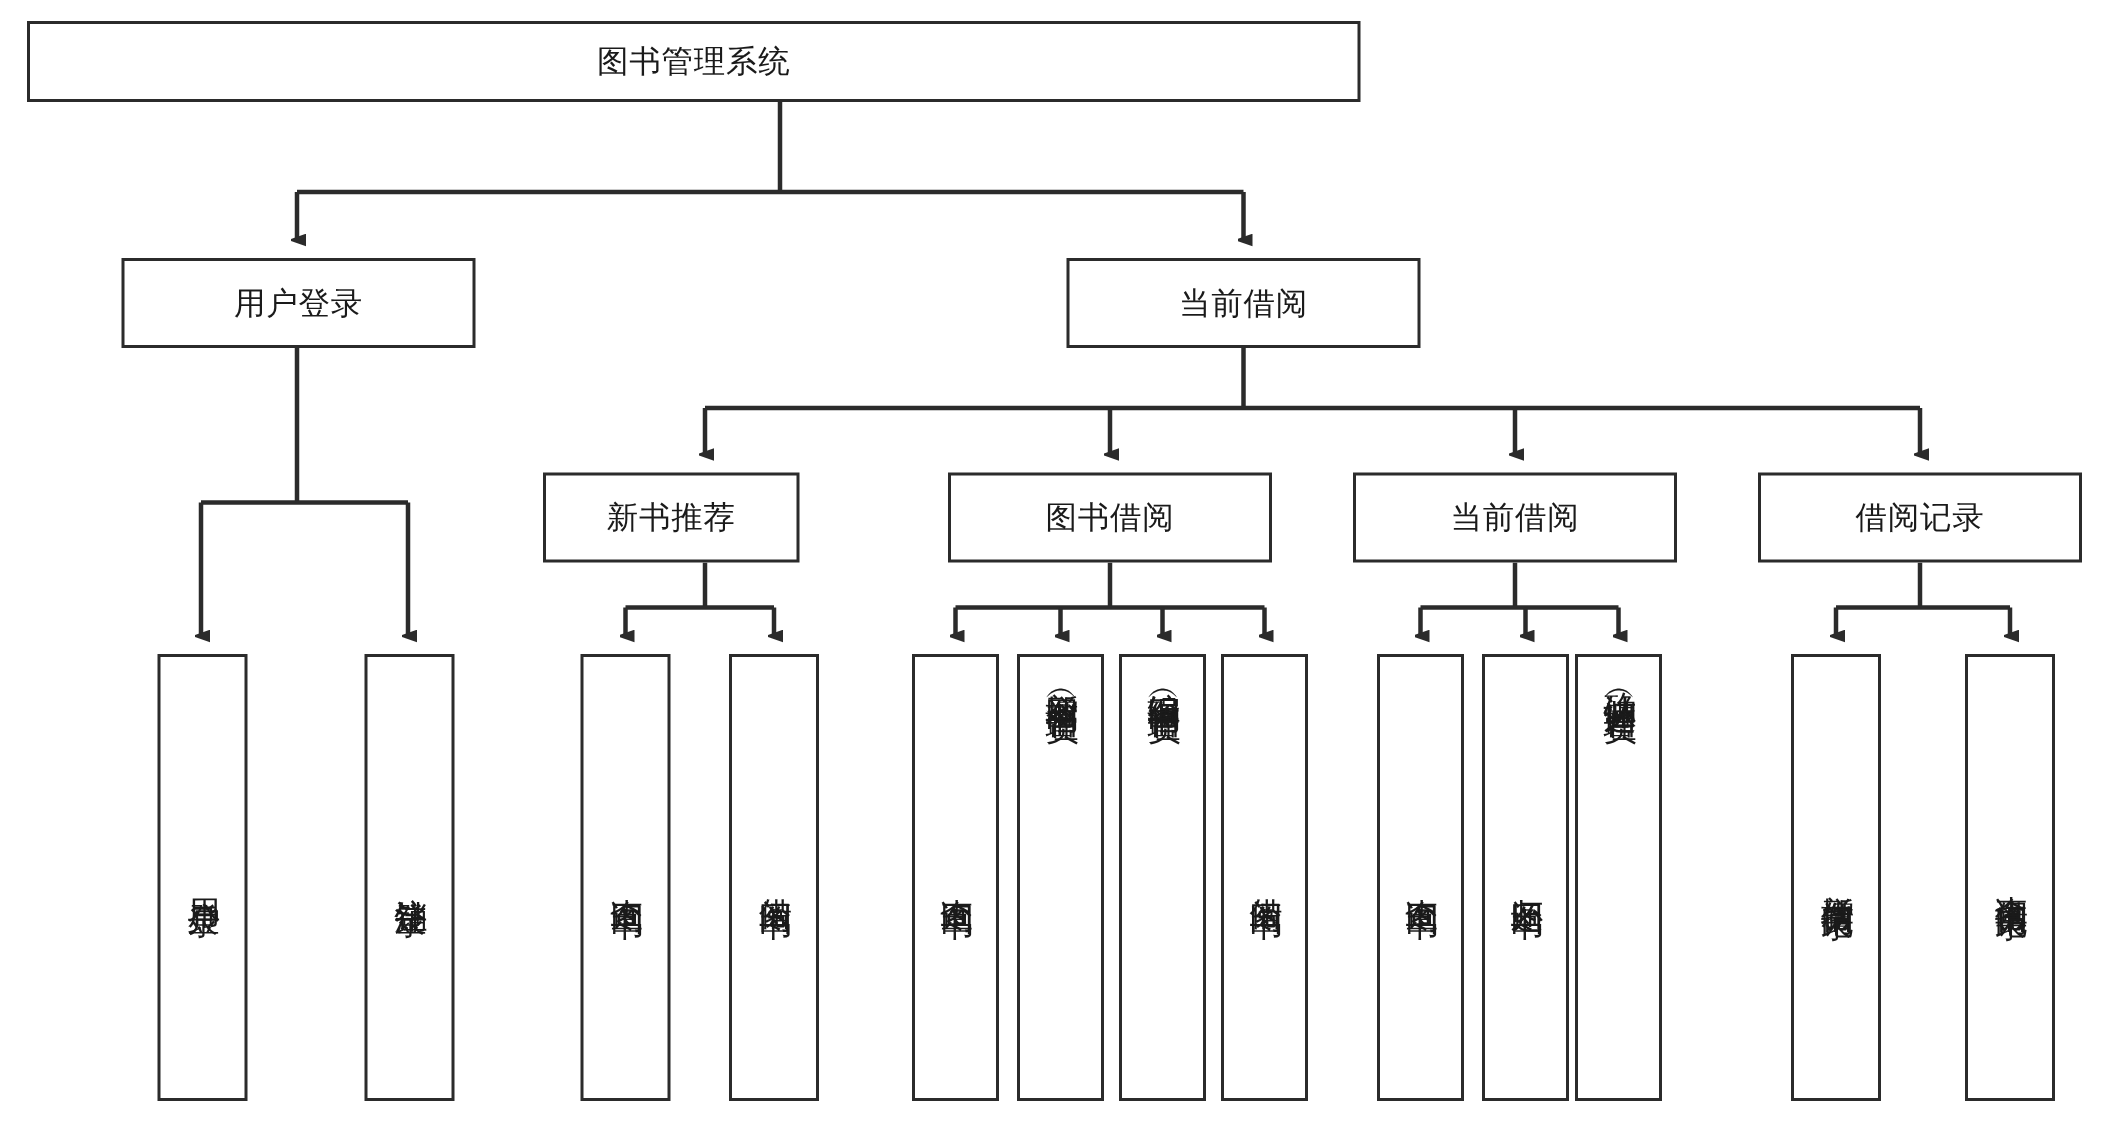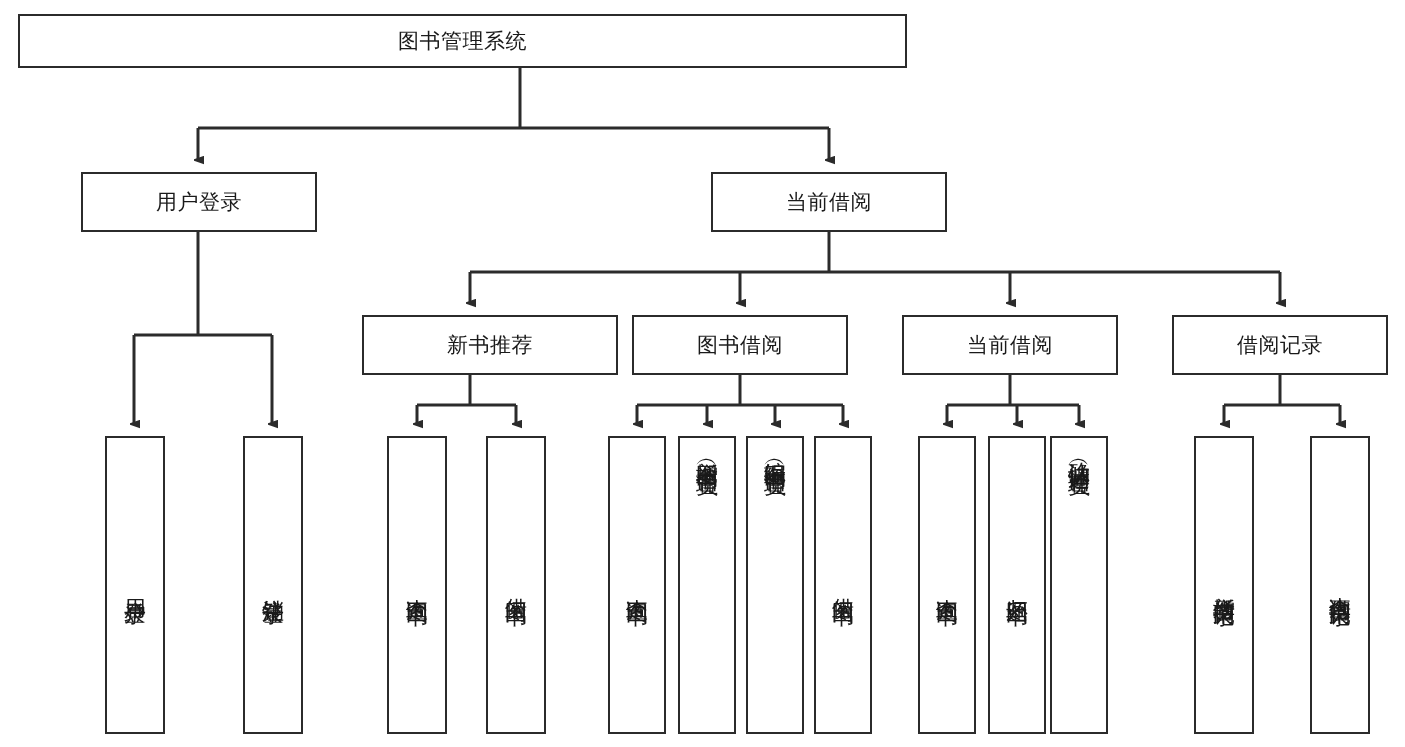--- a/index.html
+++ b/index.html
@@ -128,21 +128,21 @@
     <span class="label">图书管理系统</span>
   </div>
 
   <div class="node" style="left:81px; top:172px; width:236px; height:60px;">
     <span class="label">用户登录</span>
   </div>
   <div class="node" style="left:711px; top:172px; width:236px; height:60px;">
     <span class="label">当前借阅</span>
   </div>
 
-  <div class="node" style="left:362px; top:315px; width:256px; height:60px;">
+  <div class="node" style="left:362px; top:315px; width:171px; height:60px;">
     <span class="label">新书推荐</span>
   </div>
   <div class="node" style="left:632px; top:315px; width:216px; height:60px;text-align:right;">
     <span class="label">图书借阅</span>
   </div>
   <div class="node" style="left:902px; top:315px; width:216px; height:60px;justify-content:center;">
     <span class="label">当前借阅</span>
   </div>
   <div class="node" style="left:1172px; top:315px; width:216px; height:60px;">
     <span class="label">借阅记录</span>

